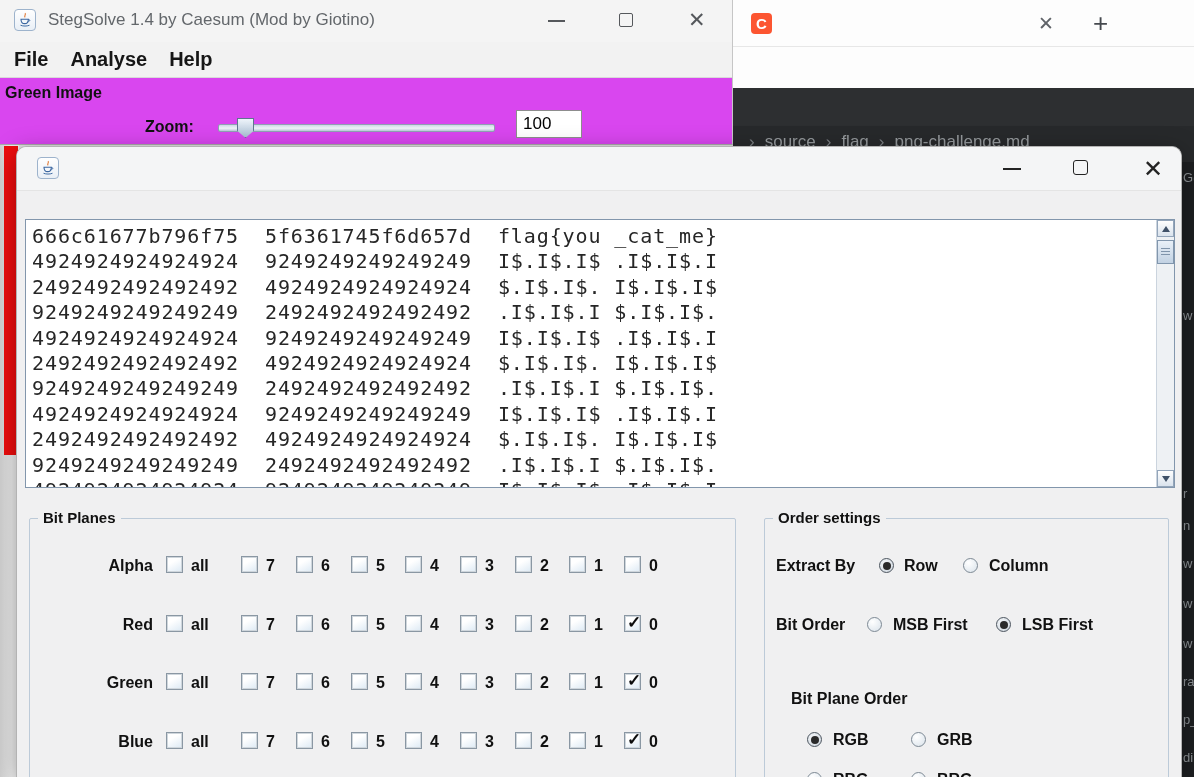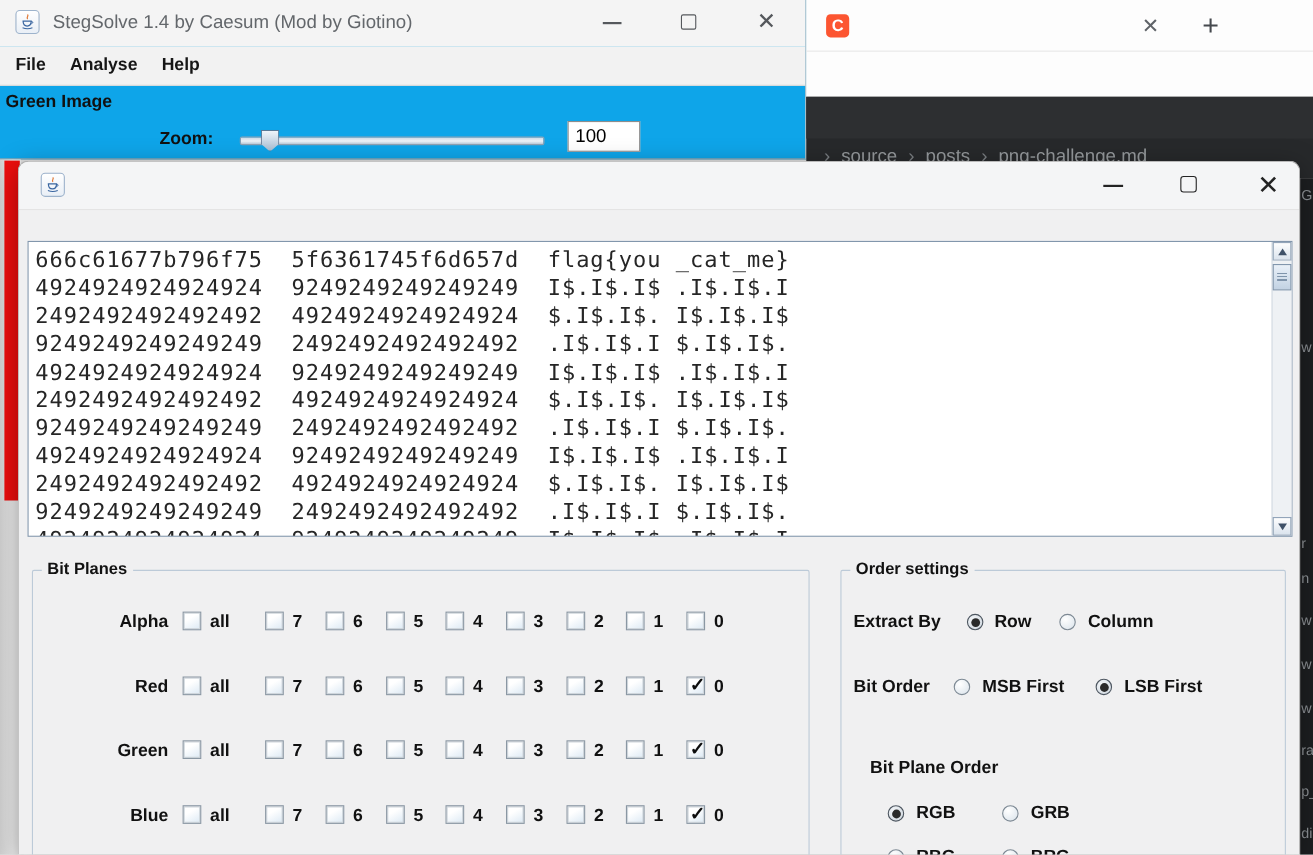--- a/index.html
+++ b/index.html
@@ -1,31 +1,31 @@
 <!DOCTYPE html>
 <html><head>
 <meta charset="utf-8">
 <style>
   html,body{margin:0;padding:0;}
   body{position:relative;width:1194px;height:777px;overflow:hidden;background:#dedede;
        font-family:"Liberation Sans",sans-serif;color:#111;}
   [data-interactable]{box-sizing:border-box;}
 
   
-  .main-win{position:absolute;left:0;top:0;width:733px;height:145px;background:#0ea5e9;
+  .main-win{position:absolute;left:0;top:0;width:733px;height:145px;background:#d946ef;
             border-right:1px solid #c6c6c6;border-bottom:1px solid #a9a9a9;}
   .mw-titlebar{position:relative;height:42px;background:#f4f4f4;}
   .mw-icon{position:absolute;left:14px;top:9px;}
   .mw-title{position:absolute;left:48px;top:10px;font-size:17px;color:#63676b;}
   .mw-min{position:absolute;left:548px;top:20px;width:17px;height:2px;background:#55585c;}
   .mw-max{position:absolute;left:619px;top:13px;width:14px;height:14px;border:1.6px solid #55585c;border-radius:2px;}
   .mw-close{position:absolute;left:688px;top:8px;font-size:21px;color:#55585c;line-height:24px;}
   .mw-menubar{position:relative;height:36px;background:#f2f2f2;border-bottom:1px solid #d9d9d9;
               display:flex;align-items:center;padding-left:14px;gap:22px;}
-  .mw-menu{font-size:16px;font-weight:700;color:#161616;}
+  .mw-menu{font-size:20px;font-weight:700;color:#161616;}
   .mw-imageinfo{position:absolute;left:5px;top:84px;font-size:16px;font-weight:700;}
   .mw-zoomlabel{position:absolute;left:145px;top:118px;font-size:16px;font-weight:700;}
   .slider{position:absolute;left:218px;top:120px;width:277px;height:16px;}
   .slider-track{position:absolute;left:0;top:4px;width:277px;height:8px;border:1px solid #8fa1b3;
                 background:linear-gradient(#cdd9e6,#eef3f8 55%,#b9c8d8);border-radius:2px;}
   .slider-thumb{position:absolute;left:19px;top:-2px;width:17px;height:20px;
                 background:linear-gradient(#eef4fa,#a9bed3);border:1px solid #5f7590;
                 clip-path:polygon(0 0,100% 0,100% 62%,50% 100%,0 62%);}
   .zoom-field{position:absolute;left:516px;top:110px;width:66px;height:28px;border:1px solid #8d8d8d;
               background:#fff;font-size:17px;padding:2px 6px;font-family:"Liberation Sans",sans-serif;}
@@ -130,21 +130,21 @@
 
 <div class="browser" data-interactable="false">
   <div class="tab-row" data-interactable="true">
     <span class="tab-favicon" data-interactable="false">C</span>
     <span class="tab-close" data-interactable="true">✕</span>
     <span class="tab-new" data-interactable="true">+</span>
   </div>
 </div>
 <div class="editor" data-interactable="false">
   <div class="editor-topbar" data-interactable="false"></div>
-  <div class="breadcrumb" data-interactable="false"><span class="crumb-sep" data-interactable="false">›</span><span data-interactable="true">source</span><span class="crumb-sep" data-interactable="false">›</span><span data-interactable="true">posts</span><span class="crumb-sep" data-interactable="false">›</span><span data-interactable="true">png-challenge.md</span></div>
+  <div class="breadcrumb" data-interactable="false"><span class="crumb-sep" data-interactable="false">›</span><span data-interactable="true">source</span><span class="crumb-sep" data-interactable="false">›</span><span data-interactable="true">flag</span><span class="crumb-sep" data-interactable="false">›</span><span data-interactable="true">png-challenge.md</span></div>
 </div>
 <div class="right-strip" data-interactable="false">
   <span data-interactable="false" id="edge-frags"><span class="frag" data-interactable="false" style="top: 8px;">G(</span><span class="frag" data-interactable="false" style="top: 146px;">w</span><span class="frag" data-interactable="false" style="top: 324px;">r</span><span class="frag" data-interactable="false" style="top: 356px;">n</span><span class="frag" data-interactable="false" style="top: 394px;">w</span><span class="frag" data-interactable="false" style="top: 434px;">w</span><span class="frag" data-interactable="false" style="top: 474px;">w</span><span class="frag" data-interactable="false" style="top: 512px;">ra</span><span class="frag" data-interactable="false" style="top: 550px;">p_</span><span class="frag" data-interactable="false" style="top: 588px;">di</span></span>
 </div>
 
 <div class="left-sliver" data-interactable="false"></div>
 <div class="red-bar" data-interactable="false"></div>
 
 <div class="dialog" data-interactable="false">
   <div class="dlg-titlebar" data-interactable="false">

